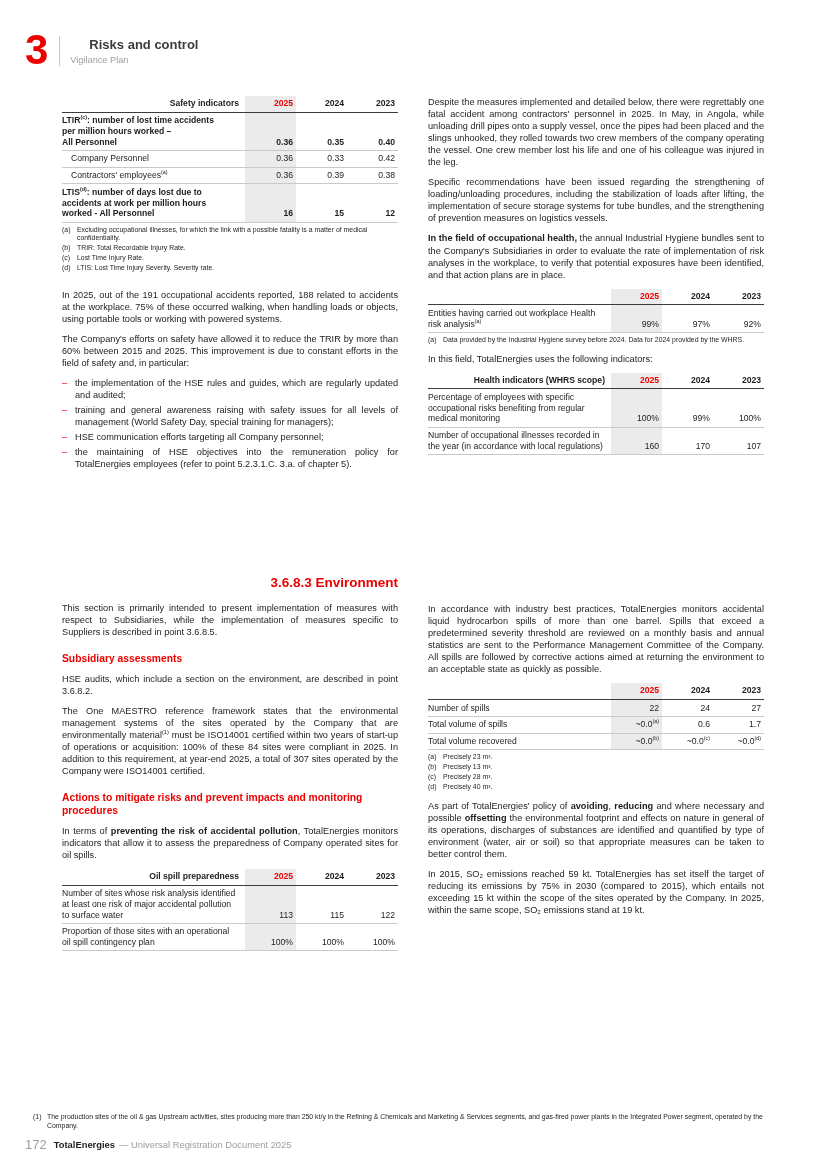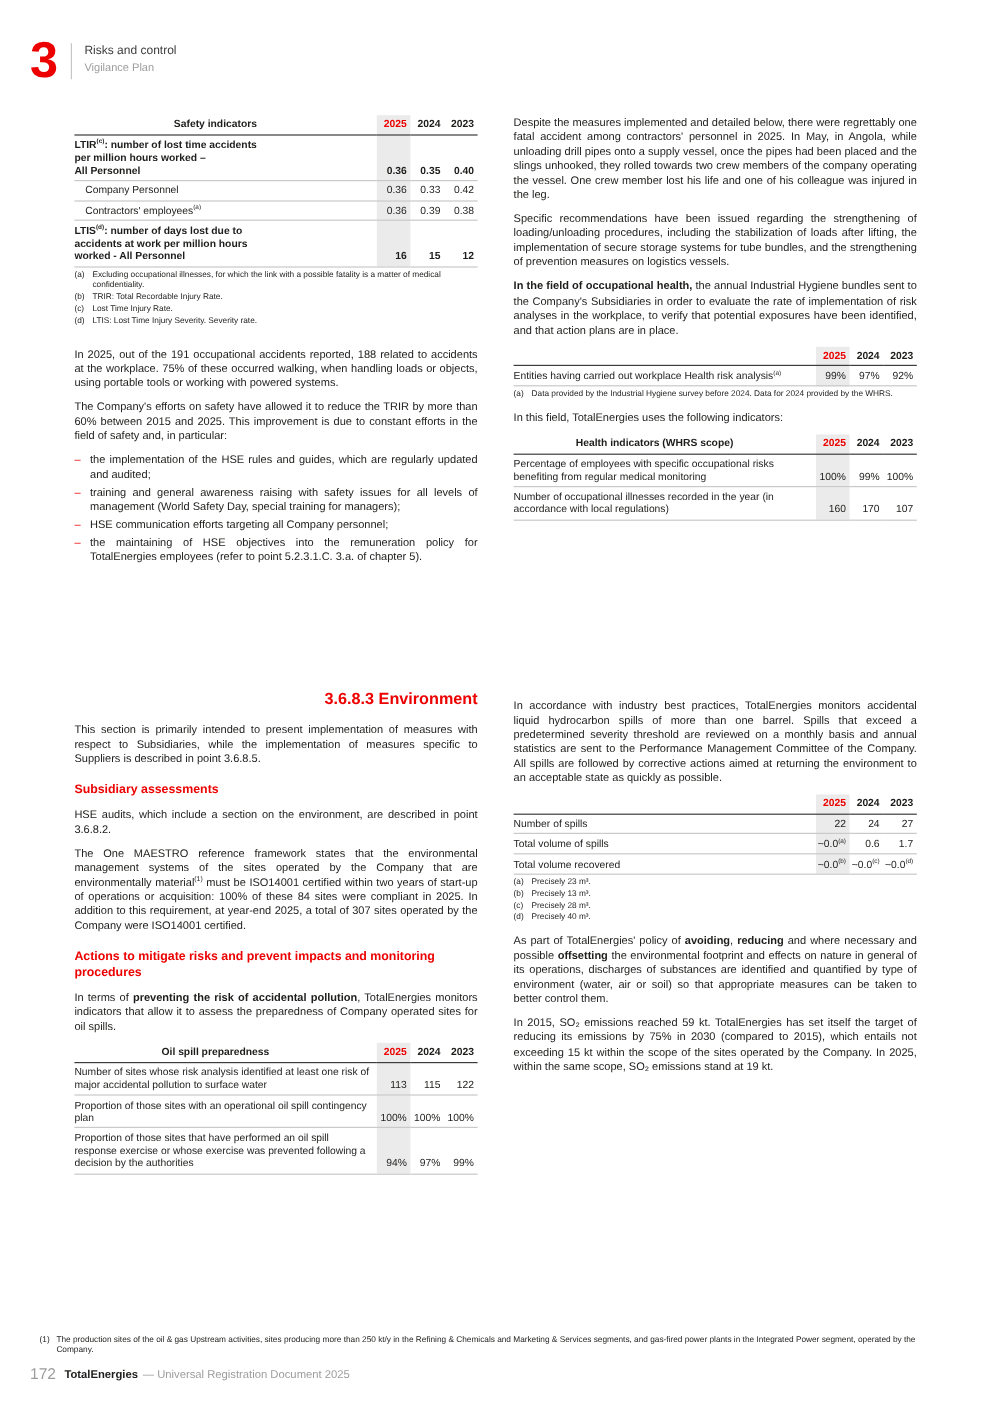--- a/index.html
+++ b/index.html
@@ -11,37 +11,37 @@
   html,body{background:#fff;}
   body{
     width:825px;height:1168px;position:relative;overflow:hidden;
     font-family:"Liberation Sans",sans-serif;color:#1d1d1b;
   }
 
   
   .pg-header{position:absolute;top:34px;left:25px;display:flex;align-items:flex-start;}
   .ch-num{color:var(--accent);font-size:42px;font-weight:bold;line-height:0.78;letter-spacing:-1px;}
   .ch-rule{width:1px;background:#c6c6c6;margin:2px 10px 0 12px;height:30px;}
-  .ch-title{font-size:10px;font-weight:normal;color:#3c3c3b;line-height:1.35;padding-top:2px;}
+  .ch-title{font-size:13px;font-weight:bold;color:#3c3c3b;line-height:1.35;padding-top:2px;margin-left:19px;}
   .ch-sub{font-size:9.2px;color:#9d9d9c;line-height:1.35;}
 
   
   .col{position:absolute;top:96px;width:336px;font-size:9.2px;line-height:1.31;color:#1d1d1b;text-align:justify;}
   .col-left{left:62px;}
   .col-right{left:428px;}
   .para{margin:0 0 8px 0;}
 
   
   table.dt{width:100%;border-collapse:collapse;font-size:8.6px;line-height:1.25;color:#1d1d1b;margin-bottom:2px;}
   .dt th,.dt td{font-weight:normal;}
   .dt thead th{font-weight:bold;border-bottom:1px solid #3c3c3b;padding:2px 3px 3px 0;vertical-align:bottom;text-align:right;}
-  .dt thead th.lbl{text-align:center;padding-right:17px;}
+  .dt thead th.lbl{text-align:right;padding-right:6px;}
   .dt tbody td{border-bottom:1px solid #c9c9c9;padding:2.5px 3px 2.5px 0;vertical-align:bottom;text-align:right;}
   .dt tbody td.lbl{text-align:left;white-space:pre-line;padding-right:6px;}
-  .dt .yr{width:28px;}
+  .dt .yr{width:51px;}
   .dt .y25{background:var(--shade);}
   .dt thead th.y25{color:var(--accent);}
   .dt tr.bold td{font-weight:bold;}
   .dt td.ind{padding-left:9px;}
   sup{font-size:0.62em;vertical-align:super;line-height:0;}
 
   
   .fnotes{margin:3px 0 8px 0;font-size:6.9px;line-height:1.28;color:#1d1d1b;text-align:left;}
   .fn{position:relative;padding-left:15px;margin-bottom:1px;}
   .fn .fnm{position:absolute;left:0;}
@@ -168,26 +168,20 @@
           <td class="yr y25">113</td>
           <td class="yr">115</td>
           <td class="yr">122</td>
         </tr>
         <tr>
           <td class="lbl"><span>Proportion of those sites with an operational oil spill contingency plan</span></td>
           <td class="yr y25">100%</td>
           <td class="yr">100%</td>
           <td class="yr">100%</td>
         </tr>
-        <tr>
-          <td class="lbl"><span>Proportion of those sites that have performed an oil spill response exercise or whose exercise was prevented following a decision by the authorities</span></td>
-          <td class="yr y25">94%</td>
-          <td class="yr">97%</td>
-          <td class="yr">99%</td>
-        </tr>
       </tbody>
     </table>
 
   </div>
 
   <div class="col col-right">
 
     <p class="para">Despite the measures implemented and detailed below, there were regrettably one fatal accident among contractors' personnel in 2025. In May, in Angola, while unloading drill pipes onto a supply vessel, once the pipes had been placed and the slings unhooked, they rolled towards two crew members of the company operating the vessel. One crew member lost his life and one of his colleague was injured in the leg.</p>
     <p class="para">Specific recommendations have been issued regarding the strengthening of loading/unloading procedures, including the stabilization of loads after lifting, the implementation of secure storage systems for tube bundles, and the strengthening of prevention measures on logistics vessels.</p>
     <p class="para"><strong>In the field of occupational health,</strong><span> the annual Industrial Hygiene bundles sent to the Company's Subsidiaries in order to evaluate the rate of implementation of risk analyses in the workplace, to verify that potential exposures have been identified, and that action plans are in place.</span></p>

